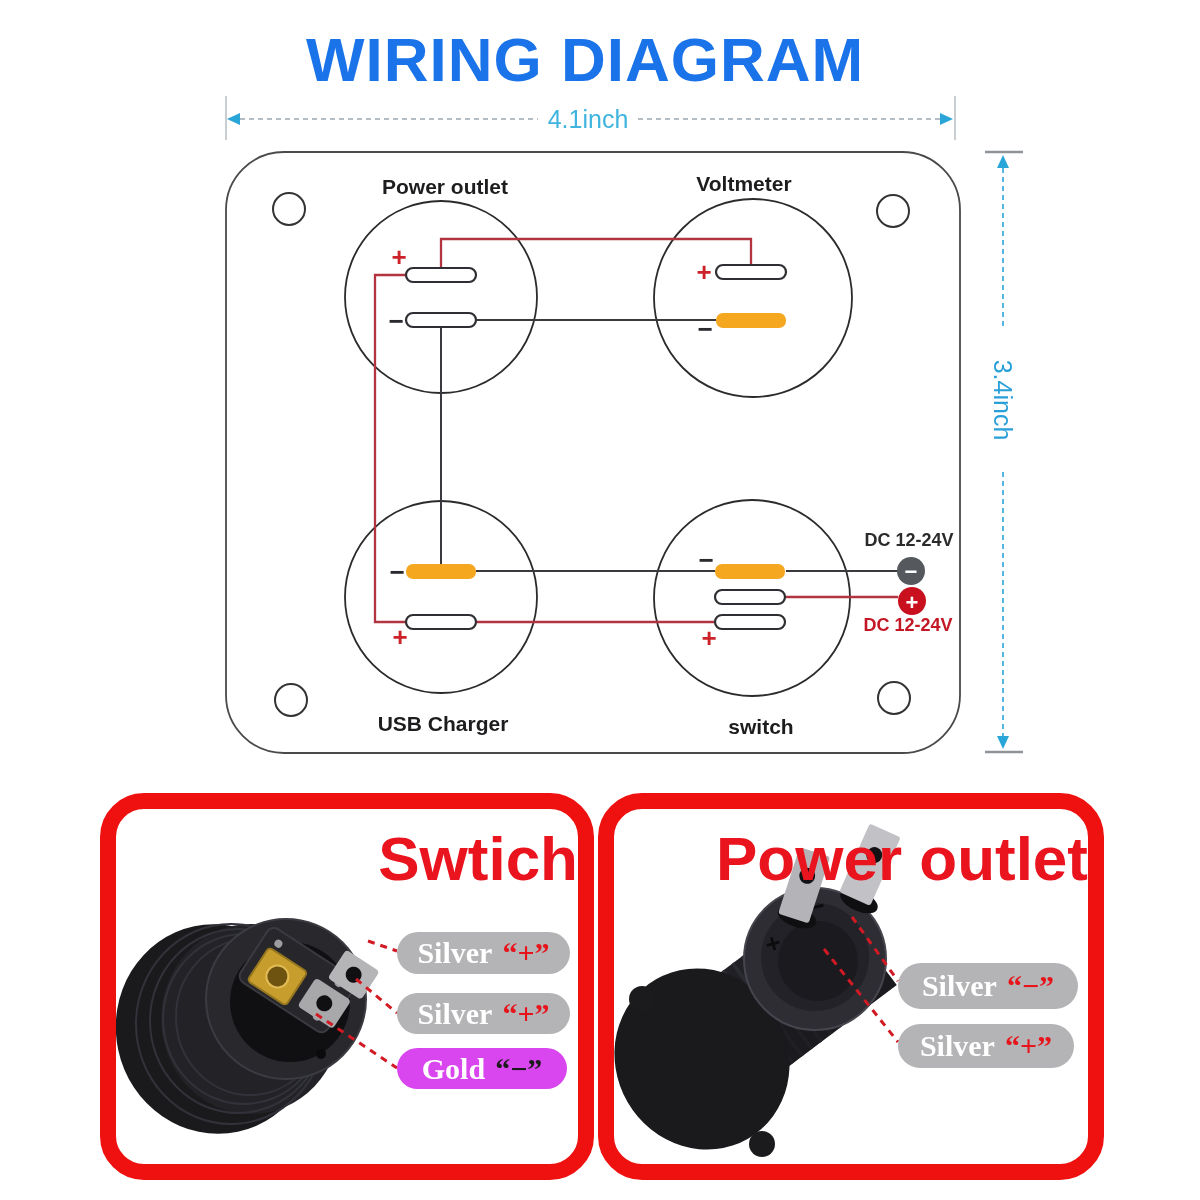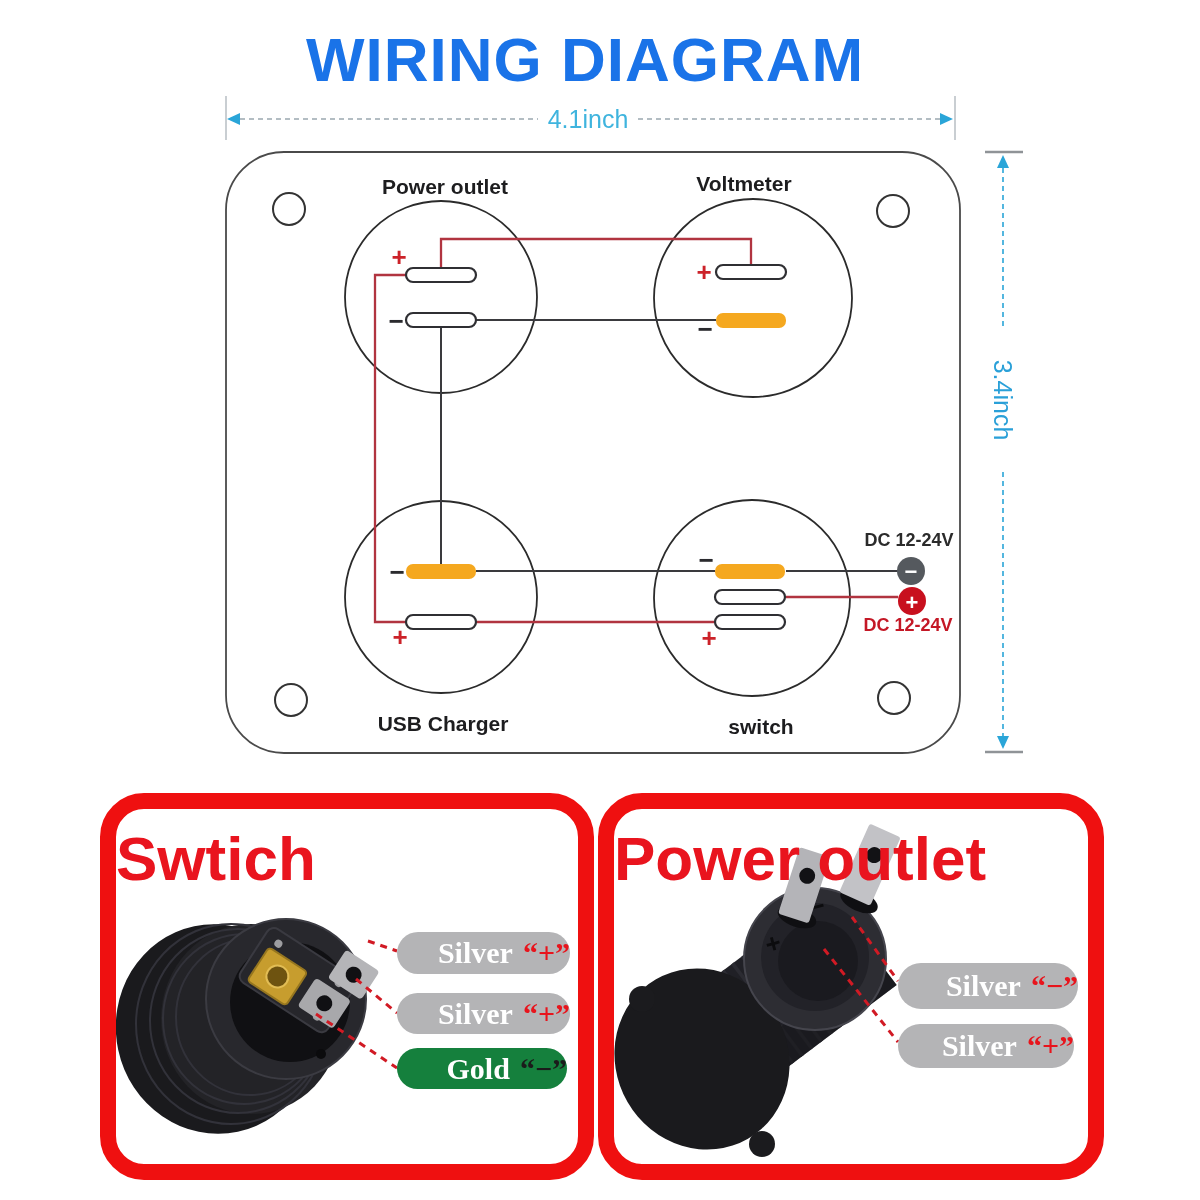--- a/index.html
+++ b/index.html
@@ -22,26 +22,26 @@
   .dim-text{font-size:25px;fill:#3fb4de;}
   .dim-text-v{font-size:25px;fill:#2aa0d8;}
   .circle-sign{font-size:22px;font-weight:700;fill:#ffffff;}
   .mold-mark{font-size:26px;font-weight:700;fill:#0c0c0e;}
   
   .photo-panel{
     position:absolute;box-sizing:border-box;background:#ffffff;
     border:16px solid #ef1010;border-radius:44px;
   }
   .panel-title{
-    position:relative;z-index:3;margin-top:14px;text-align:left;
+    position:relative;z-index:3;margin-top:14px;text-align:right;
     font-size:62px;font-weight:800;color:#e9141e;letter-spacing:0px;
   }
   .panel-canvas{position:absolute;left:0;top:0;z-index:1;}
   .pill{
-    position:absolute;z-index:4;display:flex;align-items:center;justify-content:flex-end;
+    position:absolute;z-index:4;display:flex;align-items:center;justify-content:center;
     gap:10px;border-radius:24px;
     font-family:"Liberation Serif",serif;font-weight:700;
   }
   .pill .metal{color:#ffffff;font-size:30px;}
   .pill .polarity{font-size:30px;}
 </style>
 </head>
 <body>
 
 
@@ -171,21 +171,21 @@
   </svg>
   <div class="panel-title">Swtich</div>
   <div class="pill" style="left: 281px; top: 123px; width: 173px; height: 42px; background: rgb(180, 180, 182);">
     <span class="metal">Silver</span>
     <span class="polarity" style="color: rgb(232, 20, 28);">“+”</span>
   </div>
   <div class="pill" style="left: 281px; top: 184px; width: 173px; height: 41px; background: rgb(180, 180, 182);">
     <span class="metal">Silver</span>
     <span class="polarity" style="color: rgb(232, 20, 28);">“+”</span>
   </div>
-  <div class="pill" style="left: 281px; top: 239px; width: 170px; height: 41px; background: #15803d;">
+  <div class="pill" style="left: 281px; top: 239px; width: 170px; height: 41px; background: #d946ef;">
     <span class="metal">Gold</span>
     <span class="polarity" style="color: rgb(27, 27, 27);">“−”</span>
   </div>
 </div>
 
 
 <div class="photo-panel" style="left:598px;top:793px;width:506px;height:387px;">
   <svg class="panel-canvas" width="474" height="355" viewBox="0 0 474 355">
     <g transform="translate(8,0)">
 

